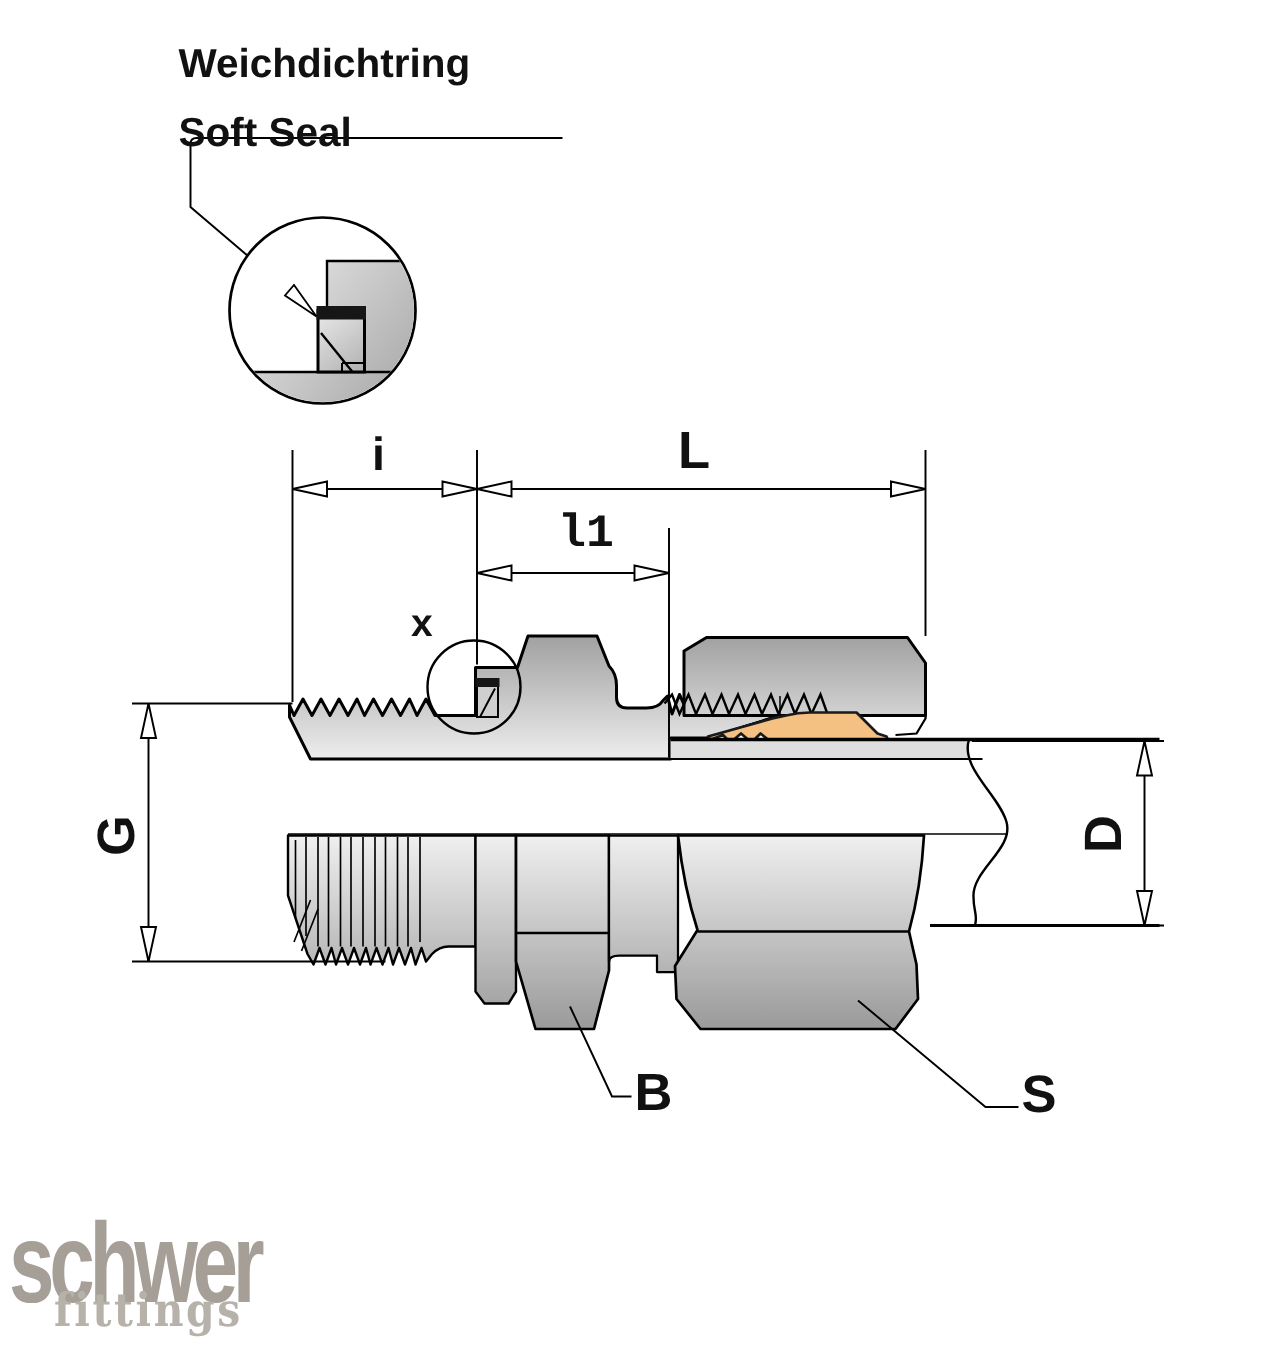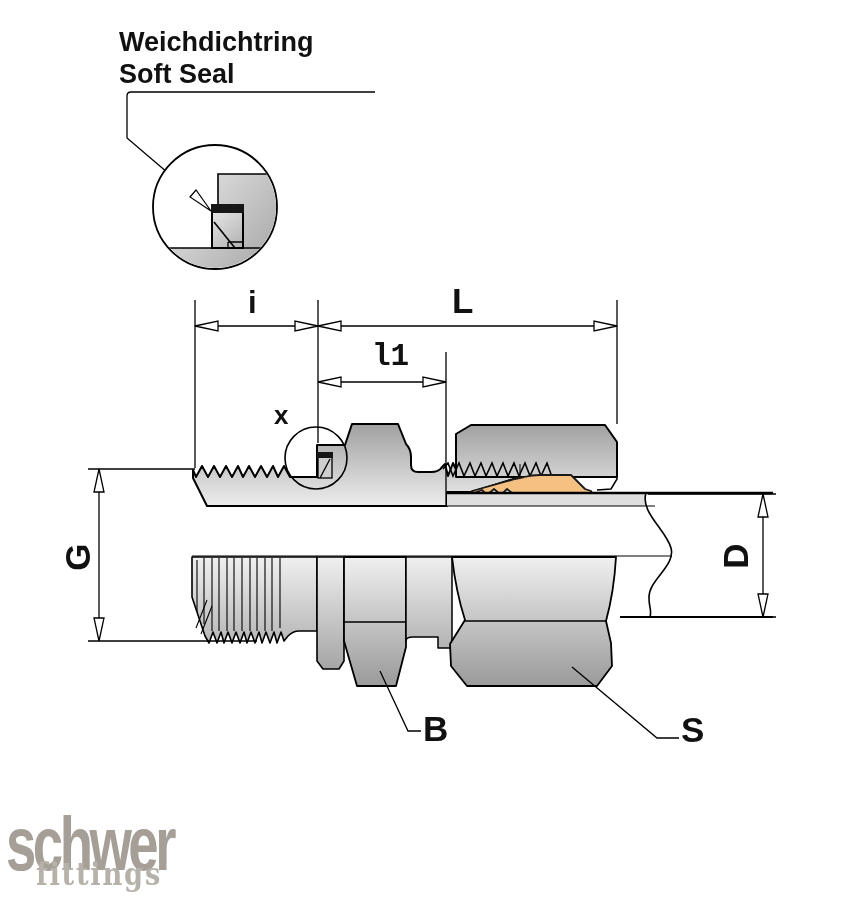--- a/index.html
+++ b/index.html
@@ -188,21 +188,21 @@
         <line x1="214" y1="222" x2="235" y2="248" stroke="#000" stroke-width="1.6"></line>
         <line x1="228" y1="242" x2="243" y2="242" stroke="#000" stroke-width="1.3"></line>
         <line x1="228" y1="242" x2="228" y2="248" stroke="#000" stroke-width="1.3"></line>
       </g>
     </g>
     <polygon points="211,211 190,197 196,190" fill="#fff" stroke="#000" stroke-width="1.2"></polygon>
   </g>
 </svg>
 
 <div class="lbl ann" style="left:119px;top:28px;">Weichdichtring</div>
-<div class="lbl ann" style="left:119px;top:60px;">Soft Seal</div>
+<div class="lbl ann" style="left:119px;top:74px;">Soft Seal</div>
 
 <div class="lbl dim" style="left:248px;top:287px;">i</div>
 <div class="lbl dim-big" style="left:452px;top:283px;">L</div>
 <div class="lbl dim" style="left:372px;top:341px;font-family:Liberation Mono, monospace;">l1</div>
 <div class="lbl dim" style="left:274px;top:402px;font-size:26px;">x</div>
 <div class="lbl dim-big rot" style="left:60px;top:537px;width:40px;height:40px;">G</div>
 <div class="lbl dim-big rot" style="left:718px;top:536px;width:40px;height:40px;">D</div>
 <div class="lbl dim-big" style="left:423px;top:711px;">B</div>
 <div class="lbl dim-big" style="left:681px;top:712px;">S</div>
 

